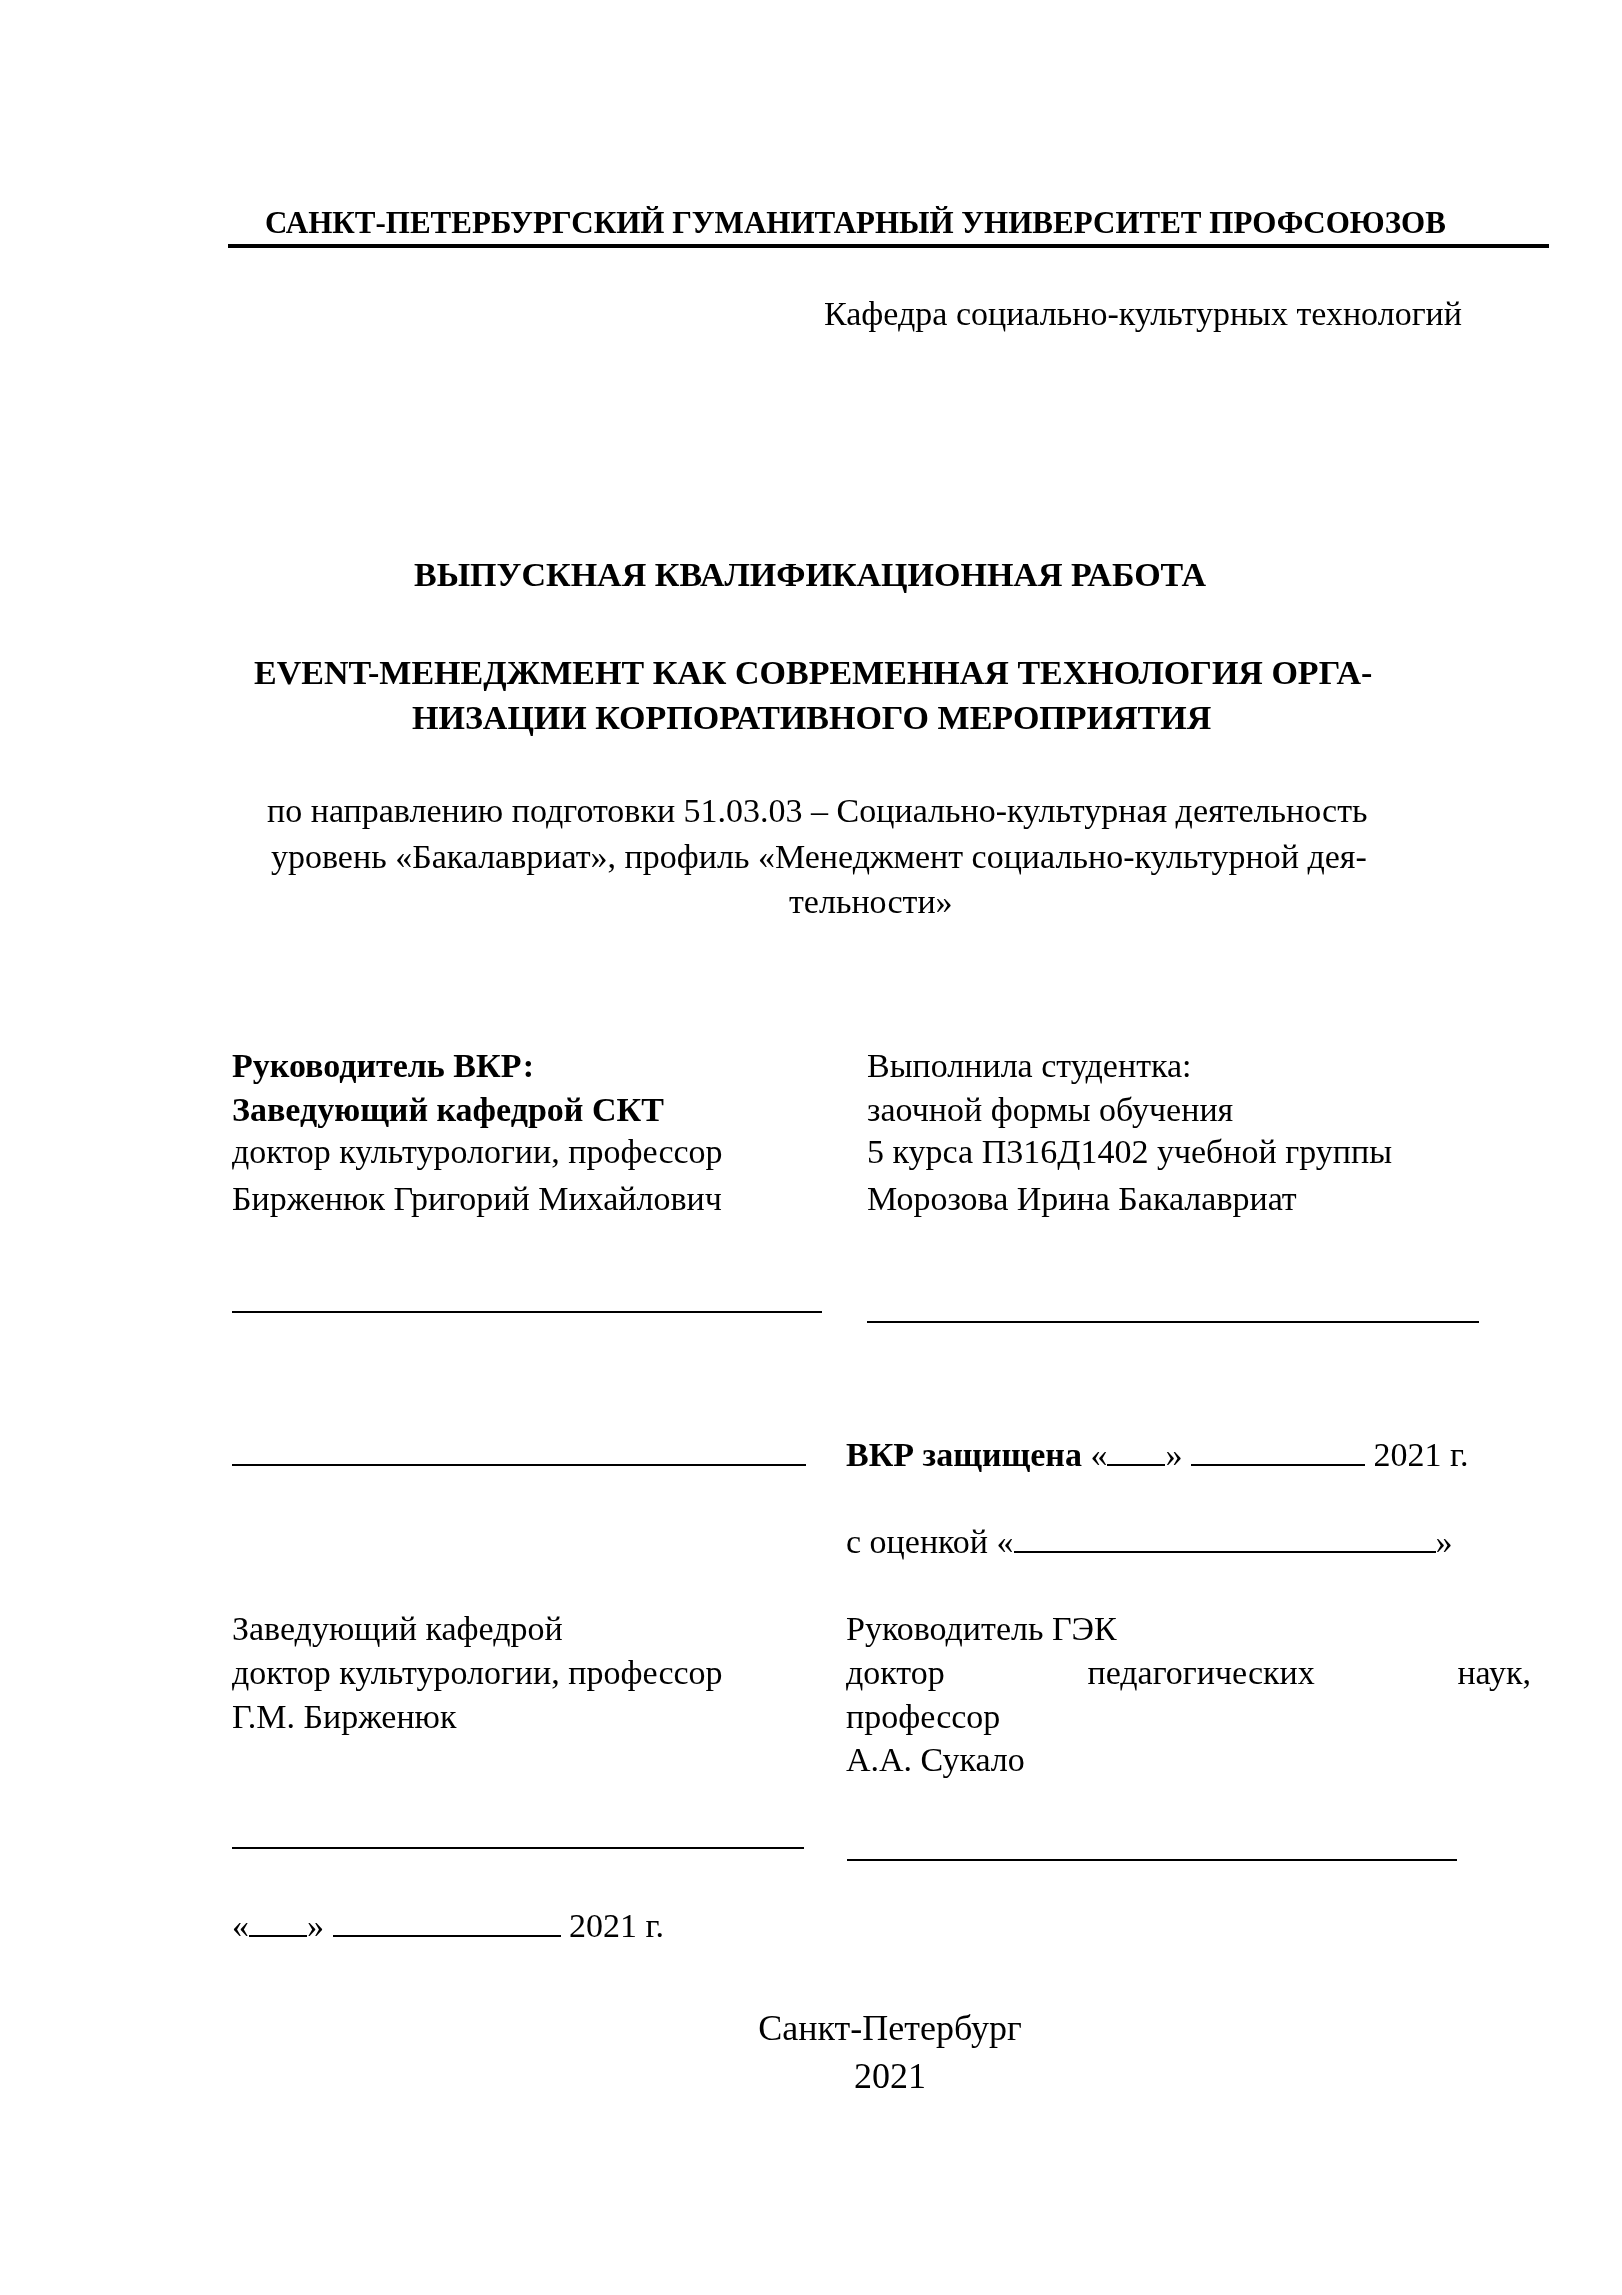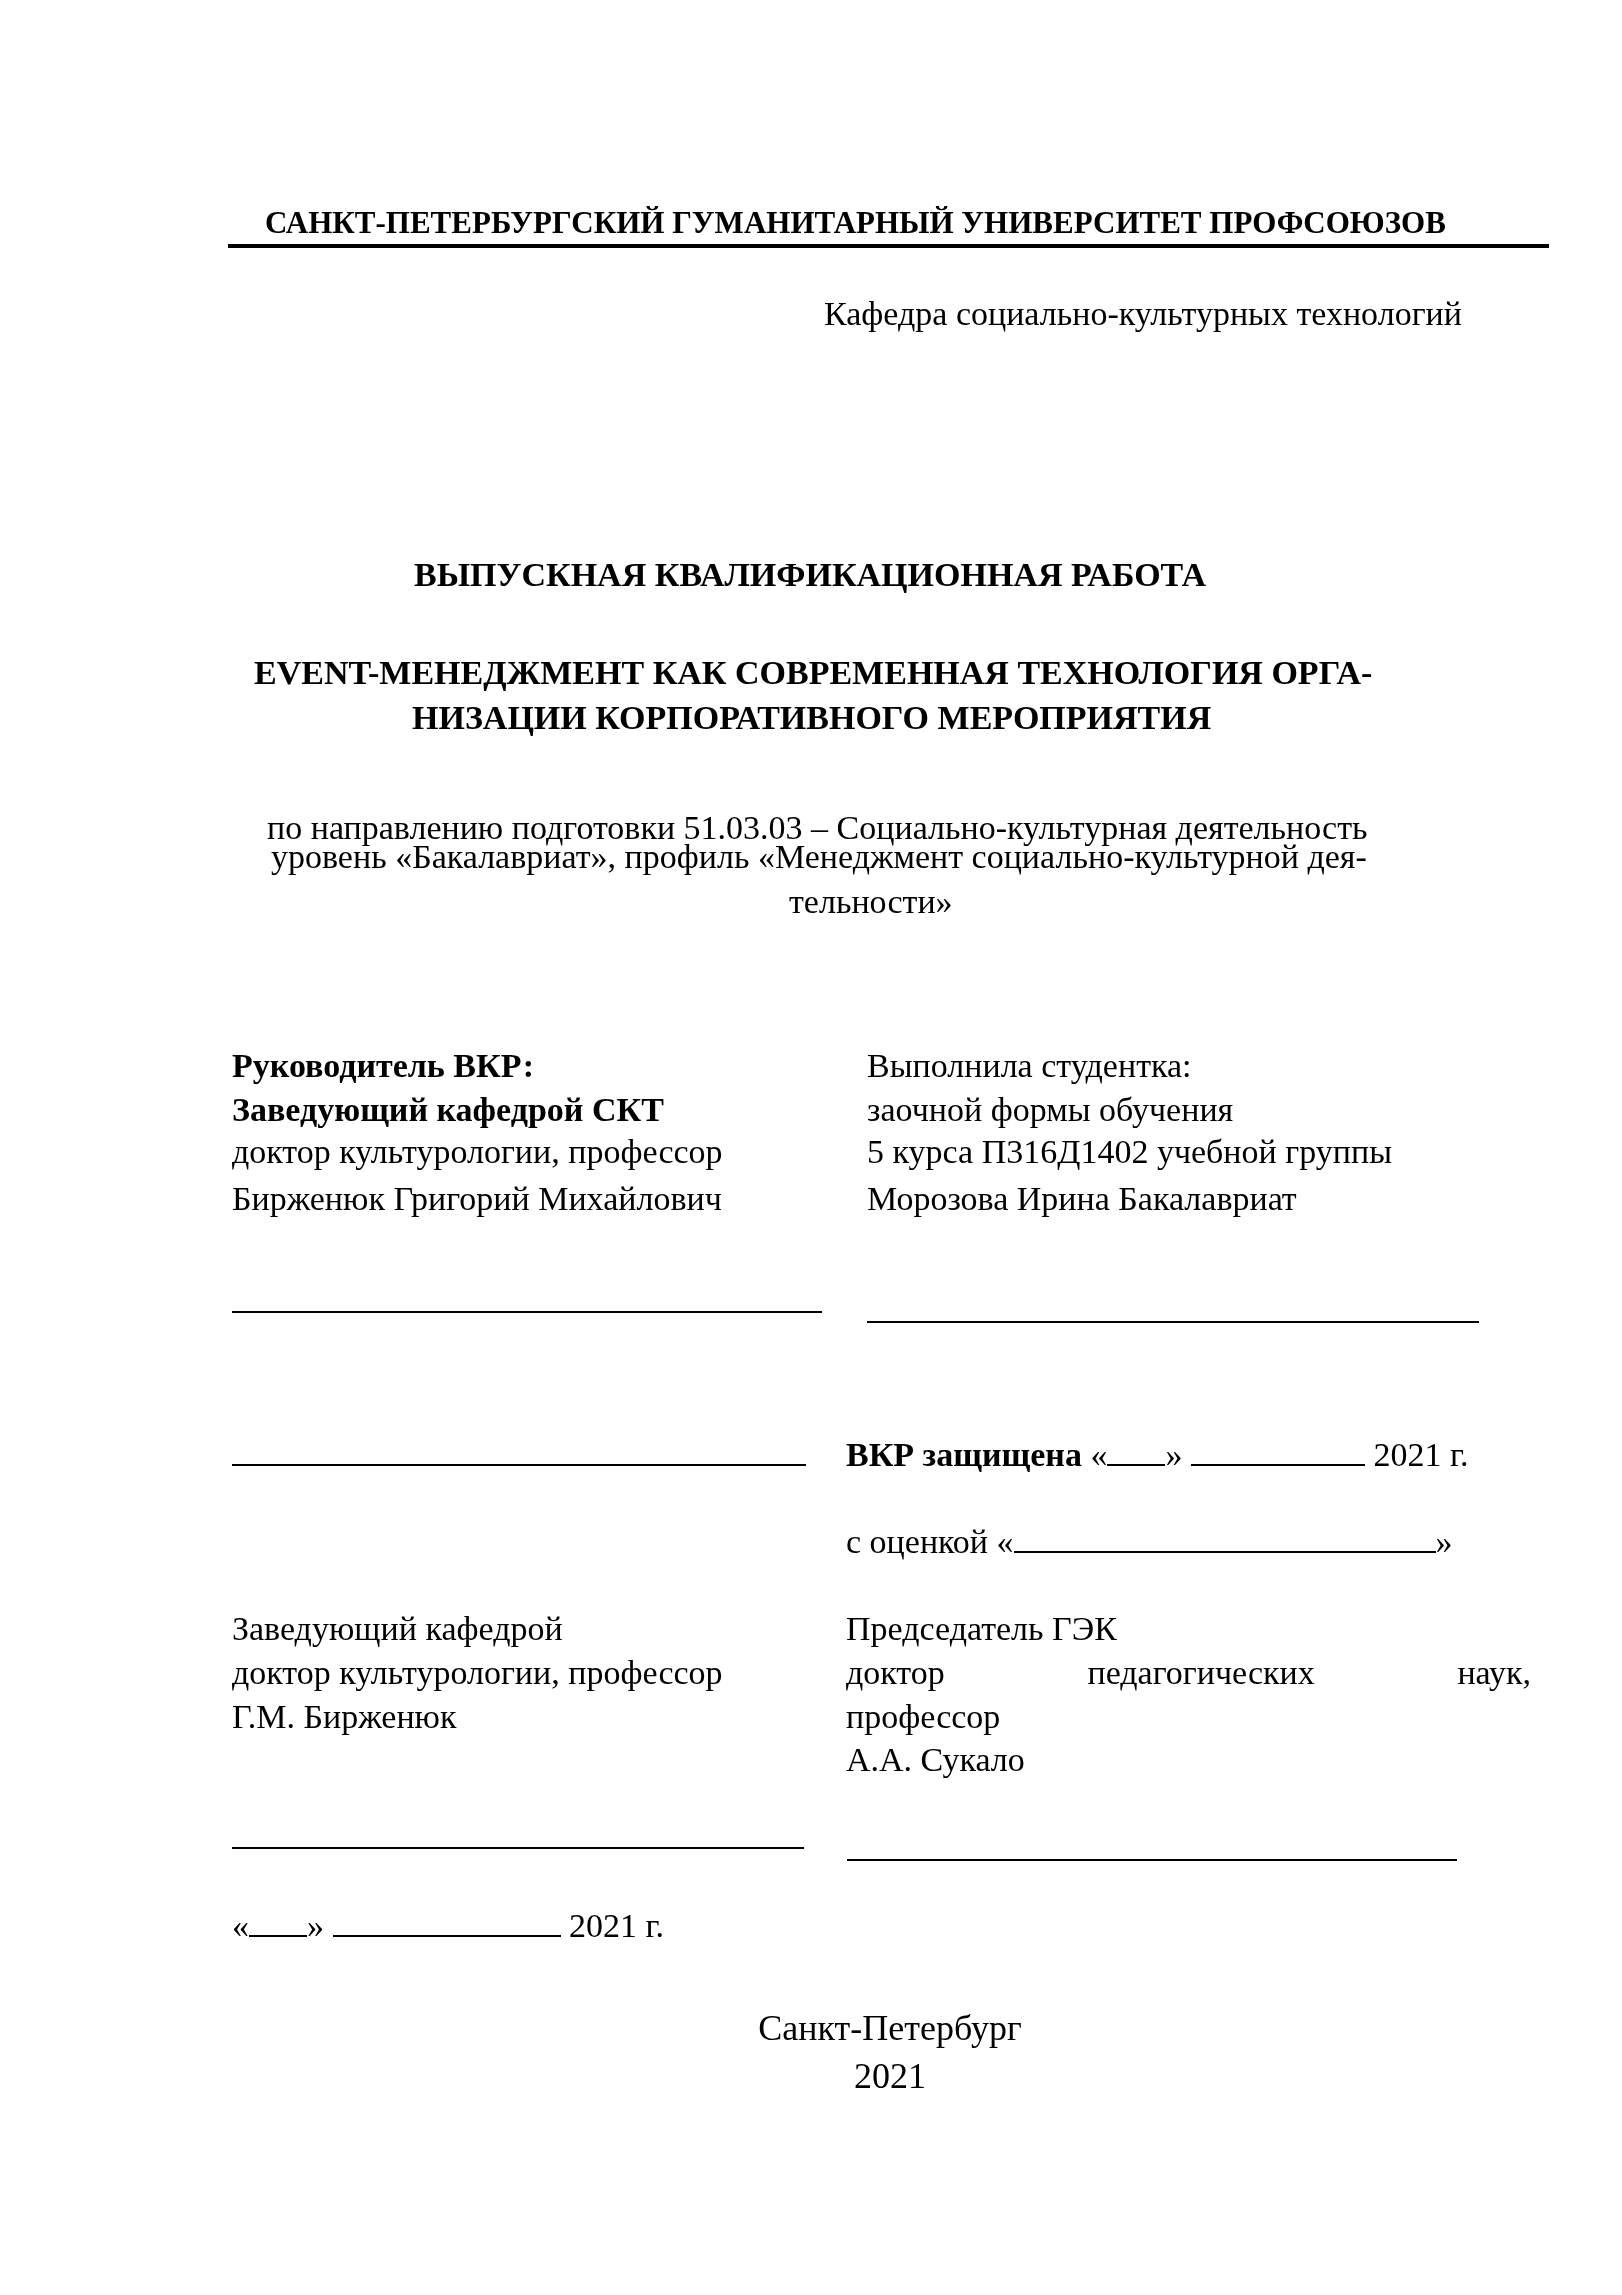--- a/index.html
+++ b/index.html
@@ -22,21 +22,21 @@
 <div class="page">
 
   <div class="abs hdr" style="left:265px; top:207px;">САНКТ-ПЕТЕРБУРГСКИЙ ГУМАНИТАРНЫЙ УНИВЕРСИТЕТ ПРОФСОЮЗОВ</div>
   <div class="rule" style="left:228px; top:244px; width:1321px; height:3.9px;"></div>
   <div class="abs t" style="left:824px; top:297px;">Кафедра социально-культурных технологий</div>
 
   <div class="abs ttl" style="left:254px; top:656px;">EVENT-МЕНЕДЖМЕНТ КАК СОВРЕМЕННАЯ ТЕХНОЛОГИЯ ОРГА-</div>
   <div class="abs ttl" style="left:414px; top:558px;">ВЫПУСКНАЯ КВАЛИФИКАЦИОННАЯ РАБОТА</div>
   <div class="abs ttl" style="left:412px; top:701px;">НИЗАЦИИ КОРПОРАТИВНОГО МЕРОПРИЯТИЯ</div>
 
-  <div class="abs t" style="left:267px; top:811px;text-align:right;">по направлению подготовки 51.03.03 – Социально-культурная деятельность</div>
+  <div class="abs t" style="left:267px; top:794px;text-align:right;">по направлению подготовки 51.03.03 – Социально-культурная деятельность</div>
   <div class="abs t" style="left:271px; top:840px;">уровень «Бакалавриат», профиль «Менеджмент социально-культурной дея-</div>
   <div class="abs t" style="left:789px; top:885px;">тельности»</div>
 
   <div class="abs t" style="left:232px; top:1049px;font-weight:bold;">Руководитель ВКР:</div>
   <div class="abs t" style="left:232px; top:1093px;font-weight:bold;">Заведующий кафедрой СКТ</div>
   <div class="abs t" style="left:232px; top:1135px;">доктор культурологии, профессор</div>
   <div class="abs t" style="left:232px; top:1182px;">Бирженюк Григорий Михайлович</div>
   <div class="sig" style="left:232px; top:1311px; width:590px;"></div>
 
   <div class="abs t" style="left:867px; top:1049px;">Выполнила студентка:</div>
@@ -47,21 +47,21 @@
 
   <div class="sig" style="left:232px; top:1464px; width:574px;"></div>
   <div class="abs t" style="left:846px; top:1437px;"><span class="b">ВКР защищена</span> <span>«</span><span class="u" style="width:58px;"></span><span>»</span> <span class="u" style="width:174px;"></span> <span>2021 г.</span></div>
   <div class="abs t" style="left:846px; top:1524px;"><span>с оценкой «</span><span class="u" style="width:422px;"></span><span>»</span></div>
 
   <div class="abs t" style="left:232px; top:1612px;">Заведующий кафедрой</div>
   <div class="abs t" style="left:232px; top:1656px;">доктор культурологии, профессор</div>
   <div class="abs t" style="left:232px; top:1700px;">Г.М. Бирженюк</div>
   <div class="sig" style="left:232px; top:1847px; width:572px;"></div>
 
-  <div class="abs t" style="left:846px; top:1612px;">Председатель ГЭК</div>
+  <div class="abs t" style="left:846px; top:1612px;">Руководитель ГЭК</div>
   <div class="abs t" style="left:846px; top:1656px; width:685px; display:flex; justify-content:space-between;">
     <span>доктор</span>
     <span>педагогических</span>
     <span>наук,</span>
   </div>
   <div class="abs t" style="left:846px; top:1700px;">профессор</div>
   <div class="abs t" style="left:846px; top:1743px;">А.А. Сукало</div>
   <div class="sig" style="left:847px; top:1859px; width:610px;"></div>
 
   <div class="abs t" style="left:232px; top:1908px;"><span>«</span><span class="u" style="width:58px;"></span><span>»</span> <span class="u" style="width:228px;"></span> <span>2021 г.</span></div>

